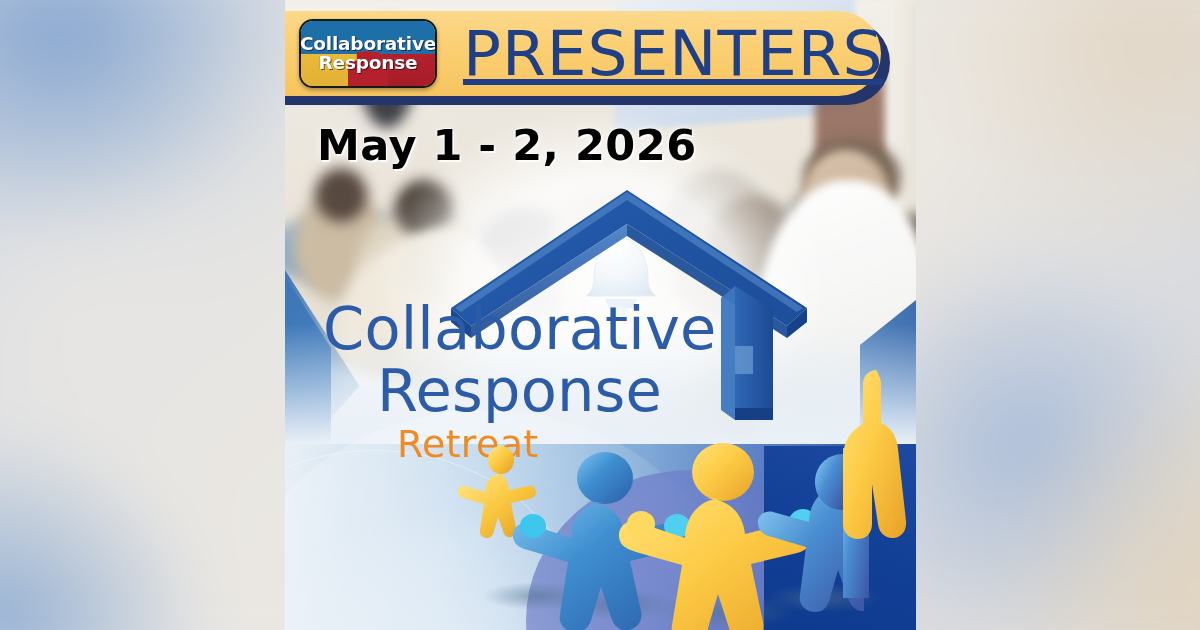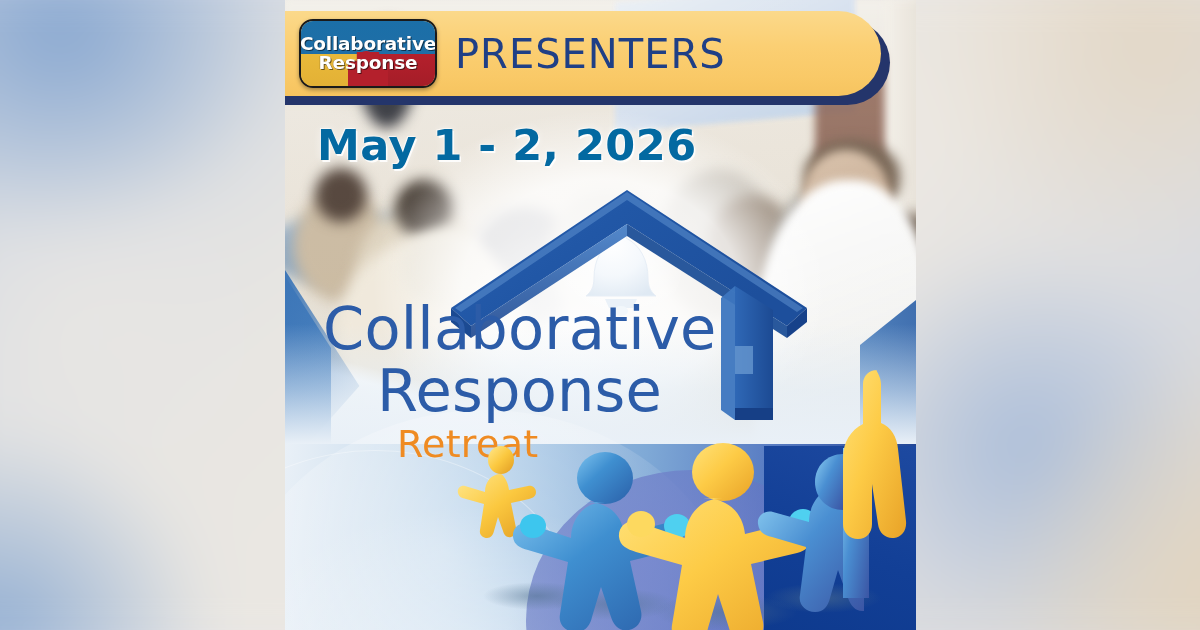--- a/index.html
+++ b/index.html
@@ -212,25 +212,26 @@
   }
   .banner-face {
     position:absolute; left:0; top:0; width:100%; height:85px;
     background: linear-gradient(180deg,#fbd98b 0%, #fbcf73 42%, #f9c967 78%, #f6c45f 100%);
     border-radius: 0 46px 46px 0;
     display:flex; align-items:center;
   }
   .banner-title {
     font-family: "DejaVu Sans", sans-serif;
     font-weight: 400;
-    font-size: 40px;
+    font-size: 63px;
     letter-spacing: 1px;
     color: #1f3f86;
-    margin-left: 18px;
+    margin-left: 26px;
     white-space: nowrap;
+    text-decoration: underline;
   }
 
   
   .badge {
     position:relative; flex:0 0 auto;
     margin-left: 28px;
     width: 138px; height: 69px;
     border-radius: 14px;
     overflow:hidden;
     border: 2.5px solid #1a1a1a;
@@ -262,21 +263,21 @@
   }
   .badge-l1 { font-size: 18.5px; letter-spacing:-.2px; }
   .badge-l2 { font-size: 18.5px; letter-spacing:-.2px; }
 
   
   .date-line {
     position:absolute; left:32px; top:120px;
     font-family: "DejaVu Sans", sans-serif;
     font-weight: 700;
     font-size: 43px;
-    color: #0369a1;
+    color: #000000;
     letter-spacing: .5px;
     text-shadow:
       1.5px 1.5px 0 rgba(255,255,255,.85),
       -1px -1px 0 rgba(255,255,255,.6),
       0 0 10px rgba(255,255,255,.55);
     white-space: nowrap;
   }
 </style>
 </head>
 <body>

